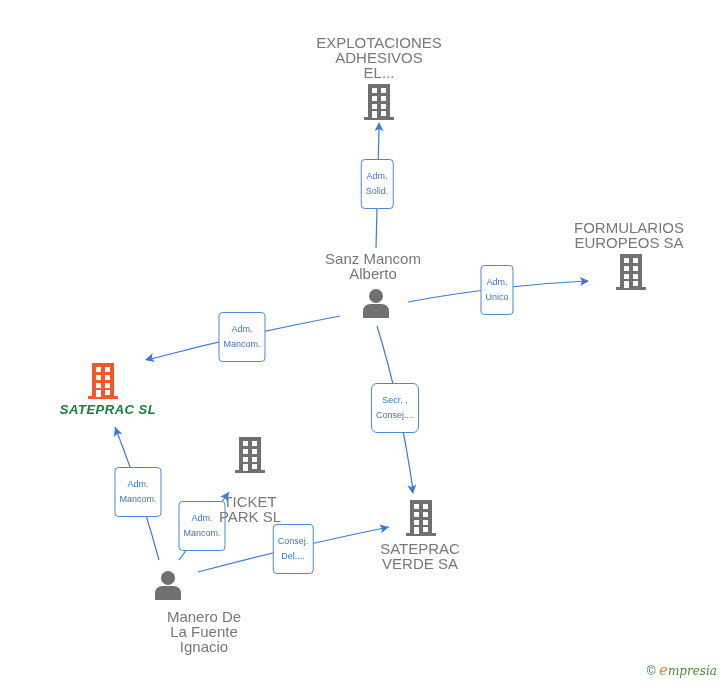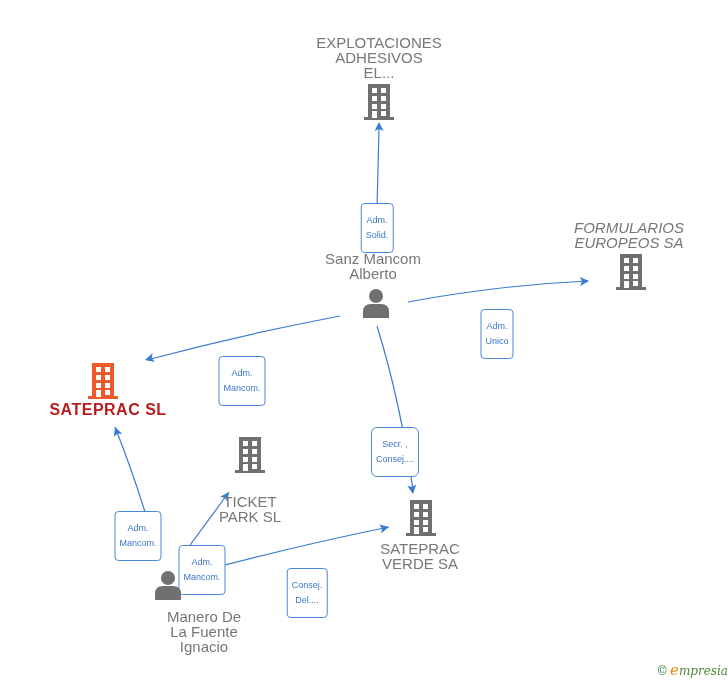--- a/index.html
+++ b/index.html
@@ -1,22 +1,22 @@
 <!DOCTYPE html>
 <html><head>
 <meta charset="utf-8">
 <style>
   html, body { margin:0; padding:0; background:#ffffff; }
   body { width:728px; height:685px; position:relative; overflow:hidden; font-family:"Liberation Sans", sans-serif; }
   #graph { position:absolute; left:0; top:0; }
   .node-label { position:absolute; text-align:center; color:#777777; font-size:15px; line-height:15px; transform:translateX(-50%); white-space:nowrap; }
-  .node-label.main { color:#b91c1c; font-weight:bold; font-size:16px; letter-spacing:0.5px; }
+  .node-label.main { color:#15803d; font-weight:bold; font-size:13px; letter-spacing:0.5px;font-style:italic; }
   .icon { position:absolute; transform:translateX(-50%); }
-  .edge-label { position:absolute; border:1px solid #4a86d8; border-radius:4px; background:#fff; color:#3a76c8; font-size:9px; line-height:15px; text-align:center; padding:9px 4px; transform:translate(-50%,-50%); white-space:nowrap;margin-top:44px; }
-  .footer { position:absolute; right:0; bottom:6px; font-size:12px; color:#2a7a3a; }
+  .edge-label { position:absolute; border:1px solid #4a86d8; border-radius:4px; background:#fff; color:#3a76c8; font-size:9px; line-height:15px; text-align:center; padding:9px 4px; transform:translate(-50%,-50%); white-space:nowrap; }
+  .footer { position:absolute; right:11px; bottom:6px; font-size:12px; color:#2a7a3a; }
   .footer .brand { font-family:"DejaVu Serif", serif; font-style:italic; color:#4a8a3a; }
   .footer .brand .e { color:#e08a1a; font-size:15px; }
 </style>
 </head>
 <body>
 
 <svg id="graph" width="728" height="685">
     <path d="M376,248 L379,128" fill="none" stroke="#3a7bd5" stroke-width="1.2"></path>
     <path d="M0,0 L-9,-4.5 L-7,0 L-9,4.5 Z" fill="#3a7bd5" transform="translate(379,122) rotate(-90)"></path>
     <path d="M408,302 Q500,285 588,281" fill="none" stroke="#3a7bd5" stroke-width="1.2"></path>
@@ -50,21 +50,21 @@
       <div>Consej....</div>
     </div>
     <div class="edge-label" style="left: 138px; top: 492px;">
       <div>Adm.</div>
       <div>Mancom.</div>
     </div>
     <div class="edge-label" style="left: 202px; top: 526px;">
       <div>Adm.</div>
       <div>Mancom.</div>
     </div>
-    <div class="edge-label" style="left: 307px; top: 549px; text-align: center;">
+    <div class="edge-label" style="left: 293px; top: 549px; text-align: center;">
       <div>Consej.</div>
       <div>Del....</div>
     </div>
     <div class="icon" style="left: 379px; top: 84px;"><svg width="32" height="36" viewBox="0 0 32 36">
     <rect x="5" y="0" width="22" height="34" fill="#707070"></rect>
     <rect x="1" y="33" width="30" height="3" fill="#707070"></rect>
     <rect x="9" y="4" width="5" height="5" fill="#fff"></rect>
         <rect x="18" y="4" width="5" height="5" fill="#fff"></rect>
     <rect x="9" y="12" width="5" height="5" fill="#fff"></rect>
         <rect x="18" y="12" width="5" height="5" fill="#fff"></rect>
@@ -83,21 +83,21 @@
     <rect x="1" y="33" width="30" height="3" fill="#707070"></rect>
     <rect x="9" y="4" width="5" height="5" fill="#fff"></rect>
         <rect x="18" y="4" width="5" height="5" fill="#fff"></rect>
     <rect x="9" y="12" width="5" height="5" fill="#fff"></rect>
         <rect x="18" y="12" width="5" height="5" fill="#fff"></rect>
     <rect x="9" y="20" width="5" height="5" fill="#fff"></rect>
         <rect x="18" y="20" width="5" height="5" fill="#fff"></rect>
     <rect x="9" y="27" width="5" height="7" fill="#fff"></rect>
         <rect x="18" y="27" width="5" height="5" fill="#fff"></rect>
   </svg></div>
-    <div class="node-label" style="left: 629px; top: 220px; font-style: italic;">
+    <div class="node-label" style="left: 629px; top: 220px;">
       <div>FORMULARIOS</div>
       <div>EUROPEOS SA</div>
     </div>
     <div class="icon" style="left: 376px; top: 288px;"><svg width="30" height="30" viewBox="0 0 30 30">
     <circle cx="15" cy="8" r="7" fill="#707070"></circle>
     <path d="M2,30 L2,24 Q2,16 10,16 L20,16 Q28,16 28,24 L28,30 Z" fill="#707070"></path>
   </svg></div>
     <div class="node-label" style="left: 373px; top: 251px;">
       <div>Sanz Mancom</div>
       <div>Alberto</div>

